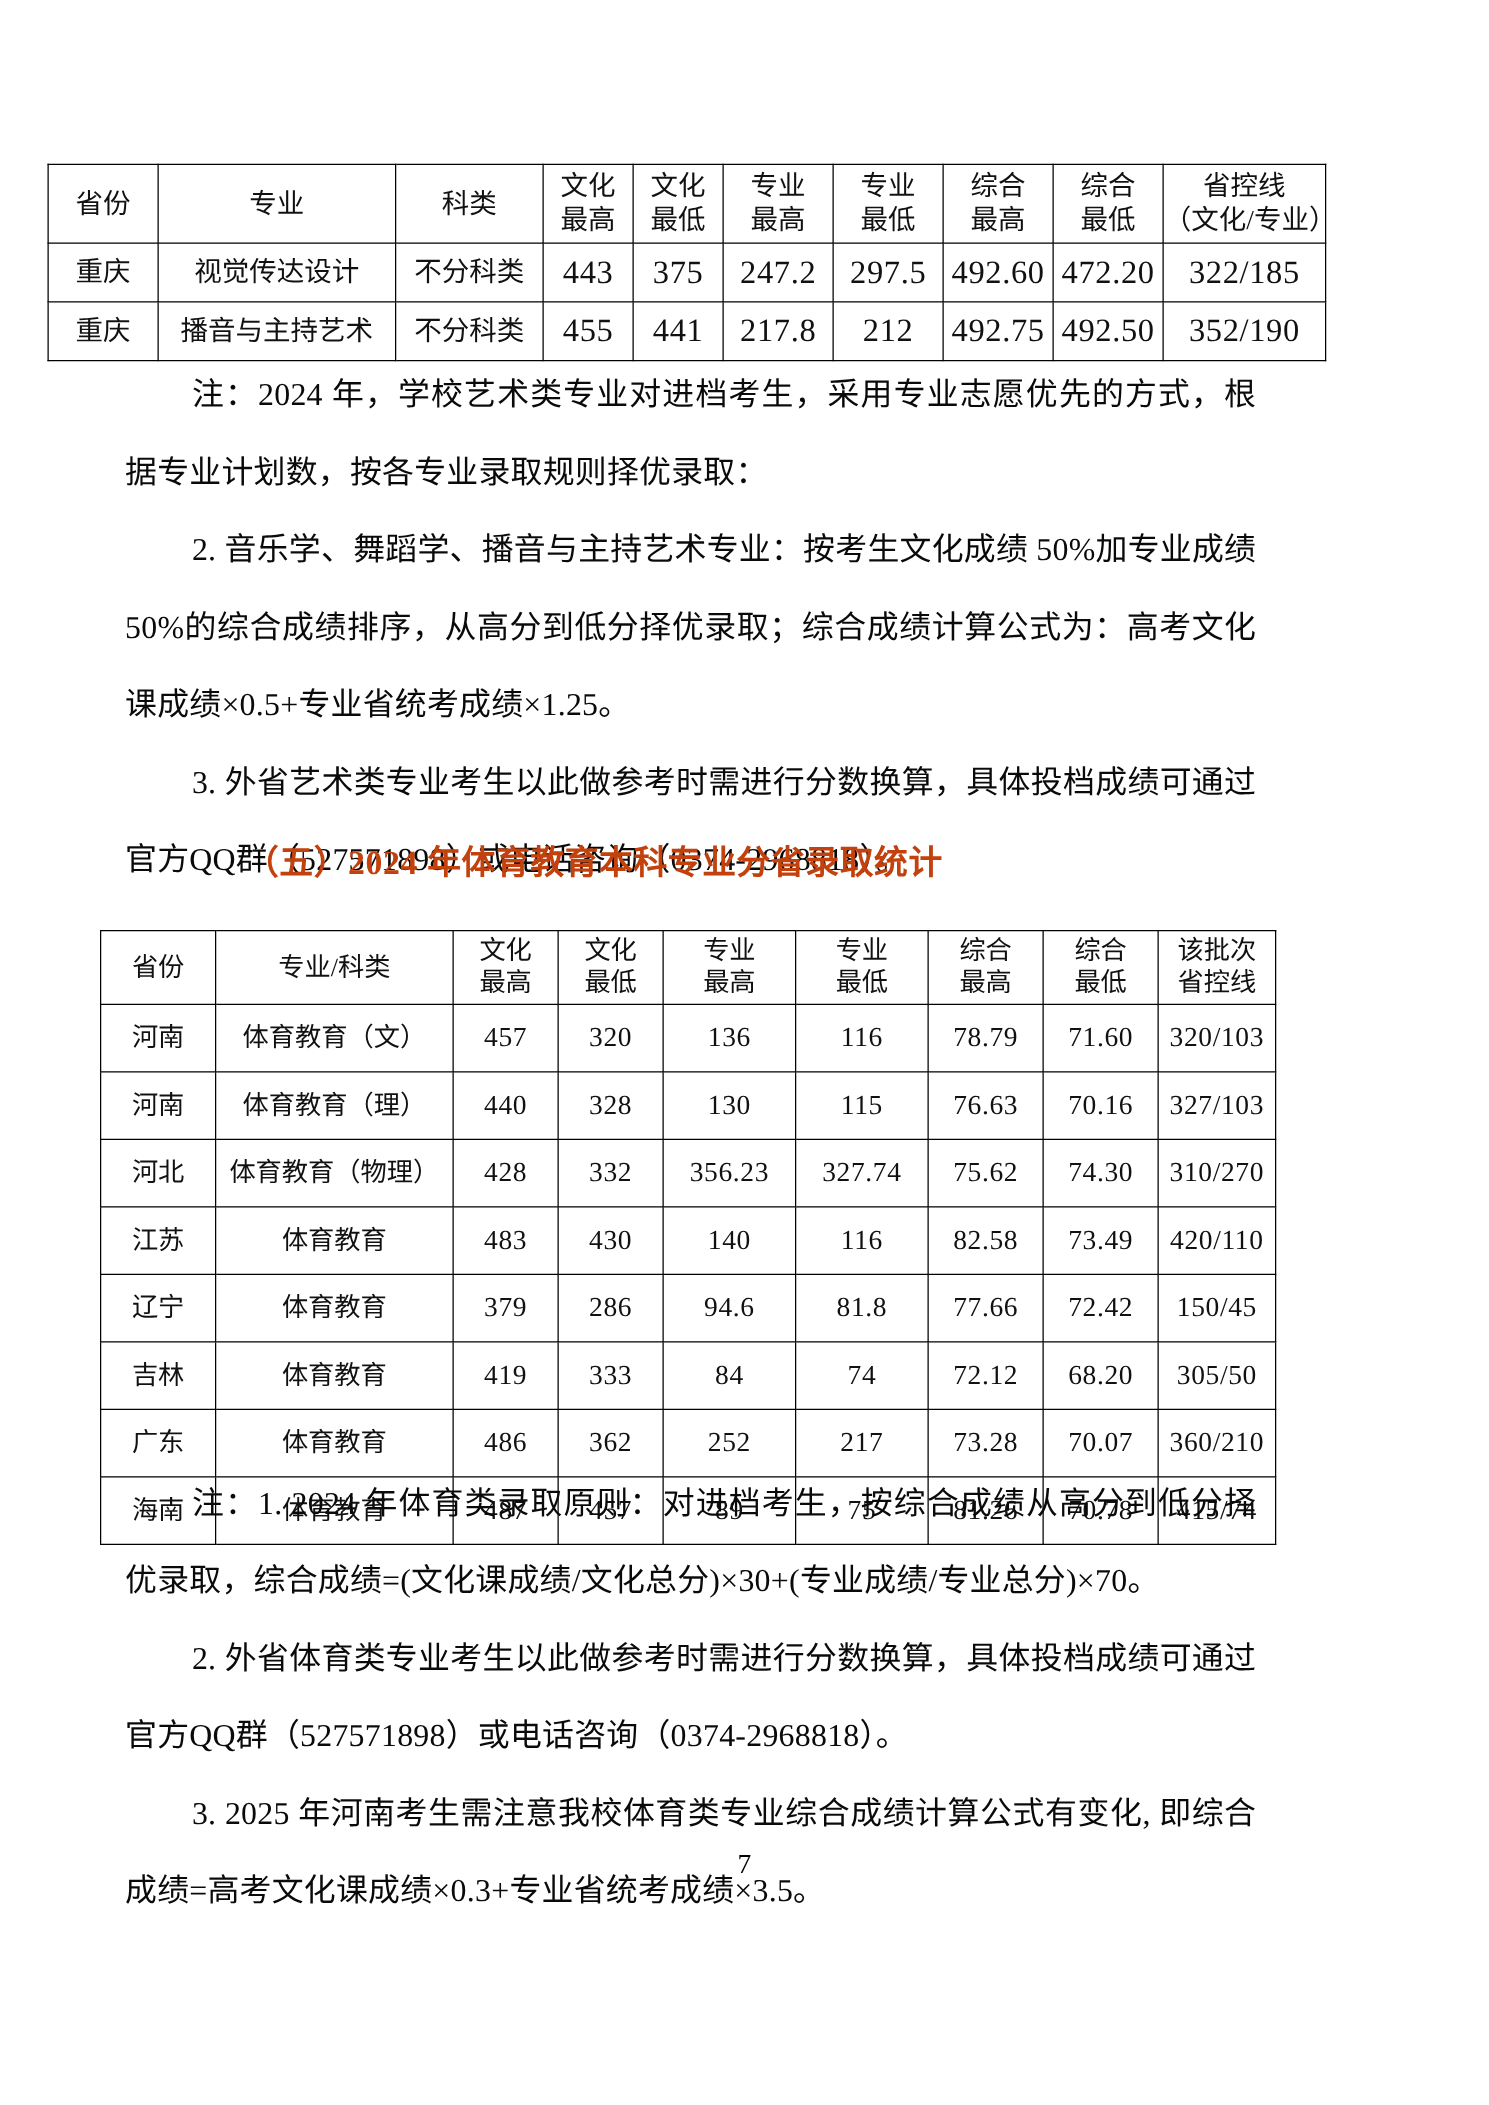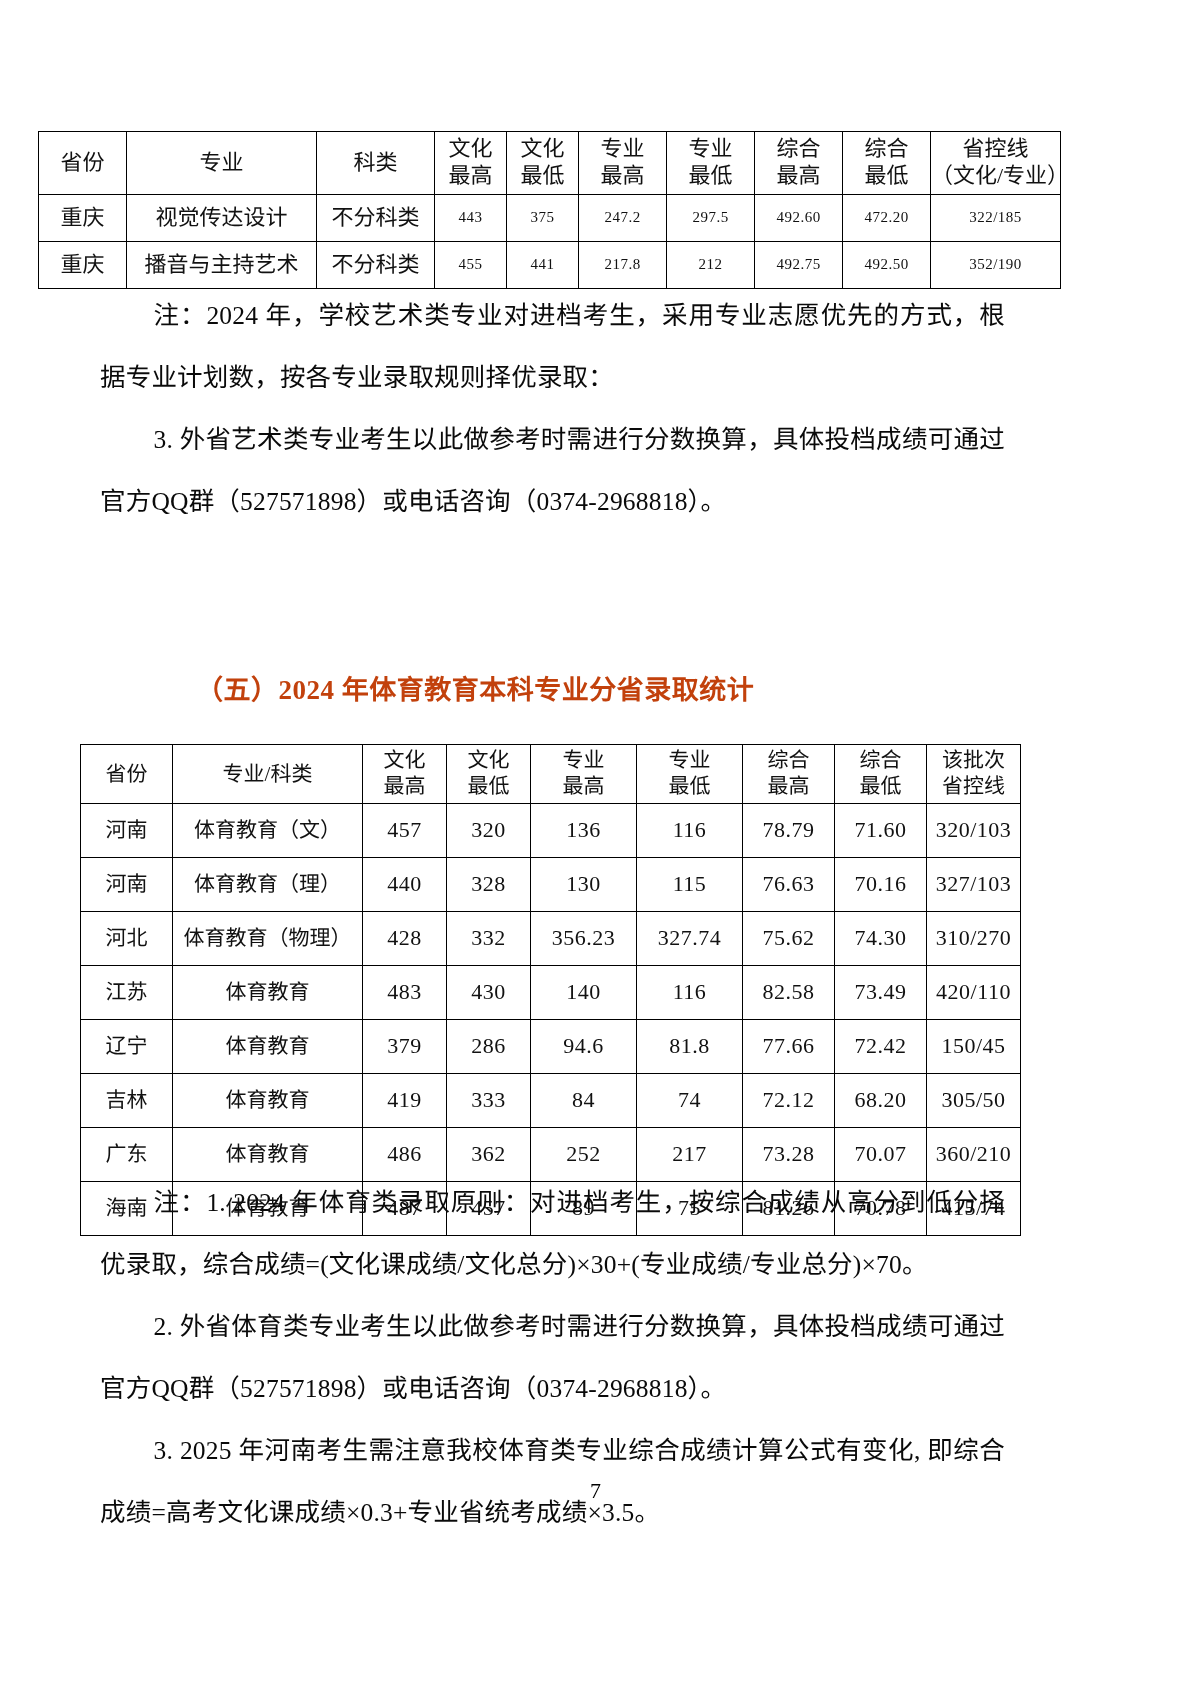--- a/index.html
+++ b/index.html
@@ -43,21 +43,21 @@
   
   .table1-wrap {
     position: absolute;
     left: 38px;
     top: 131px;
     width: 1022px;
   }
   .table1-wrap table { width: 1022px; }
   .table1-wrap th { height: 62px; font-size: 22px; }
   .table1-wrap td { height: 46px; font-size: 22px; }
-  .table1-wrap .num { font-size: 15px; letter-spacing: 0.5px; }
+  .table1-wrap .num { font-size: 26px; letter-spacing: 0.5px; }
 
   
   .table2-wrap {
     position: absolute;
     left: 80px;
     top: 744px;
     width: 940px;
   }
   .table2-wrap table { width: 940px; }
   .table2-wrap th { height: 58px; font-size: 21px; }
@@ -184,20 +184,21 @@
           <td class="num">492.75</td>
           <td class="num">492.50</td>
           <td class="num">352/190</td>
         </tr>
       </tbody>
     </table>
   </div>
 
   <div class="para note-block-1">
     <p class="indent" style="margin:0">注：2024 年，学校艺术类专业对进档考生，采用专业志愿优先的方式，根据专业计划数，按各专业录取规则择优录取：</p>
+    <p class="indent" style="margin:0">2. 音乐学、舞蹈学、播音与主持艺术专业：按考生文化成绩 50%加专业成绩 50%的综合成绩排序，从高分到低分择优录取；综合成绩计算公式为：高考文化课成绩×0.5+专业省统考成绩×1.25。</p>
     <p class="indent" style="margin:0">3. 外省艺术类专业考生以此做参考时需进行分数换算，具体投档成绩可通过官方QQ群（527571898）或电话咨询（0374-2968818）。</p>
   </div>
 
   <div class="section-heading">（五）2024 年体育教育本科专业分省录取统计</div>
 
   <div class="table2-wrap">
     <table class="stat-table">
       <colgroup>
         <col style="width:92px">
         <col style="width:190px">

